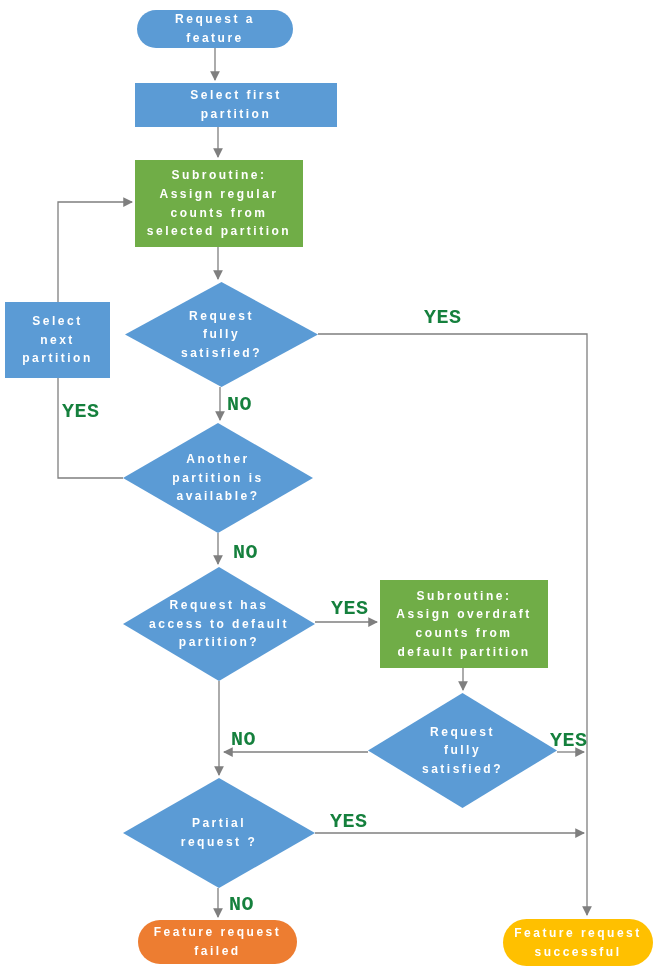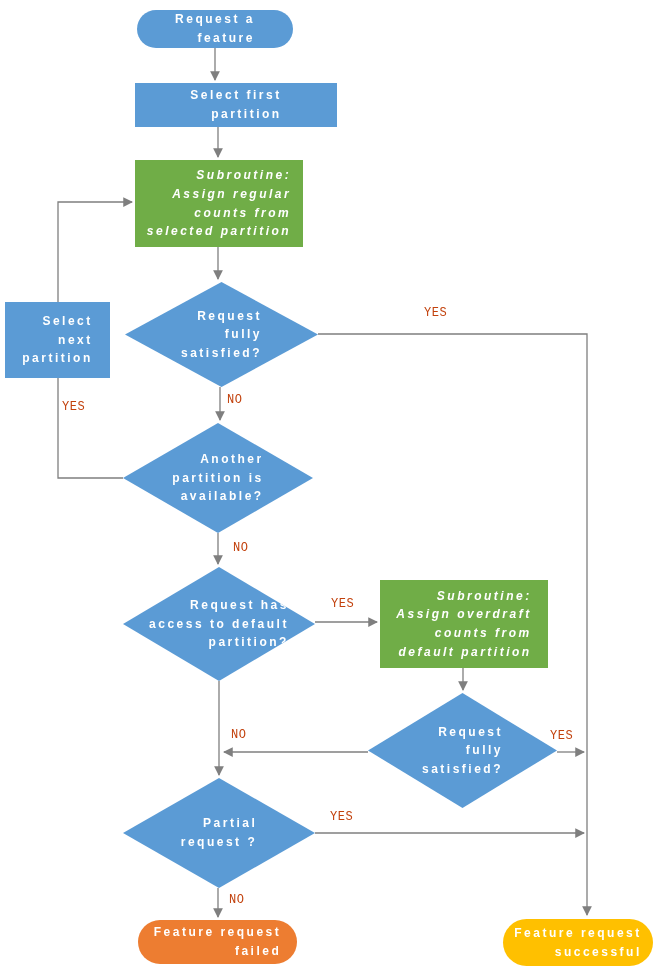--- a/index.html
+++ b/index.html
@@ -14,41 +14,41 @@
   .connectors {
     position: absolute;
     left: 0; top: 0;
     width: 665px; height: 972px;
   }
   .node {
     position: absolute;
     display: flex;
     align-items: center;
     justify-content: center;
-    text-align: right;
+    text-align: center;
     color: #ffffff;
     font-weight: bold;
     font-size: 12px;
     letter-spacing: 2.5px;
     line-height: 1.55;
     white-space: pre-line;
     box-sizing: border-box;
   }
   .blue   { background: #5B9BD5; }
-  .green  { background: #70AD47; font-style: italic; }
+  .green  { background: #70AD47; }
   .orange { background: #ED7D31; }
   .yellow { background: #FFC000; }
   .pill   { border-radius: 26px; }
   .diamond { clip-path: polygon(50% 0%, 100% 50%, 50% 100%, 0% 50%); }
   .edge-label {
     position: absolute;
     font-family: "Liberation Mono", monospace;
-    font-size: 12px;
-    font-weight: normal;
-    color: #c2410c;
+    font-size: 20px;
+    font-weight: bold;
+    color: #15803d;
     letter-spacing: 0.5px;
     white-space: nowrap;
   }
 </style>
 </head>
 <body>
 
 <div class="canvas">
 
   <svg class="connectors" viewBox="0 0 665 972" xmlns="http://www.w3.org/2000/svg">

